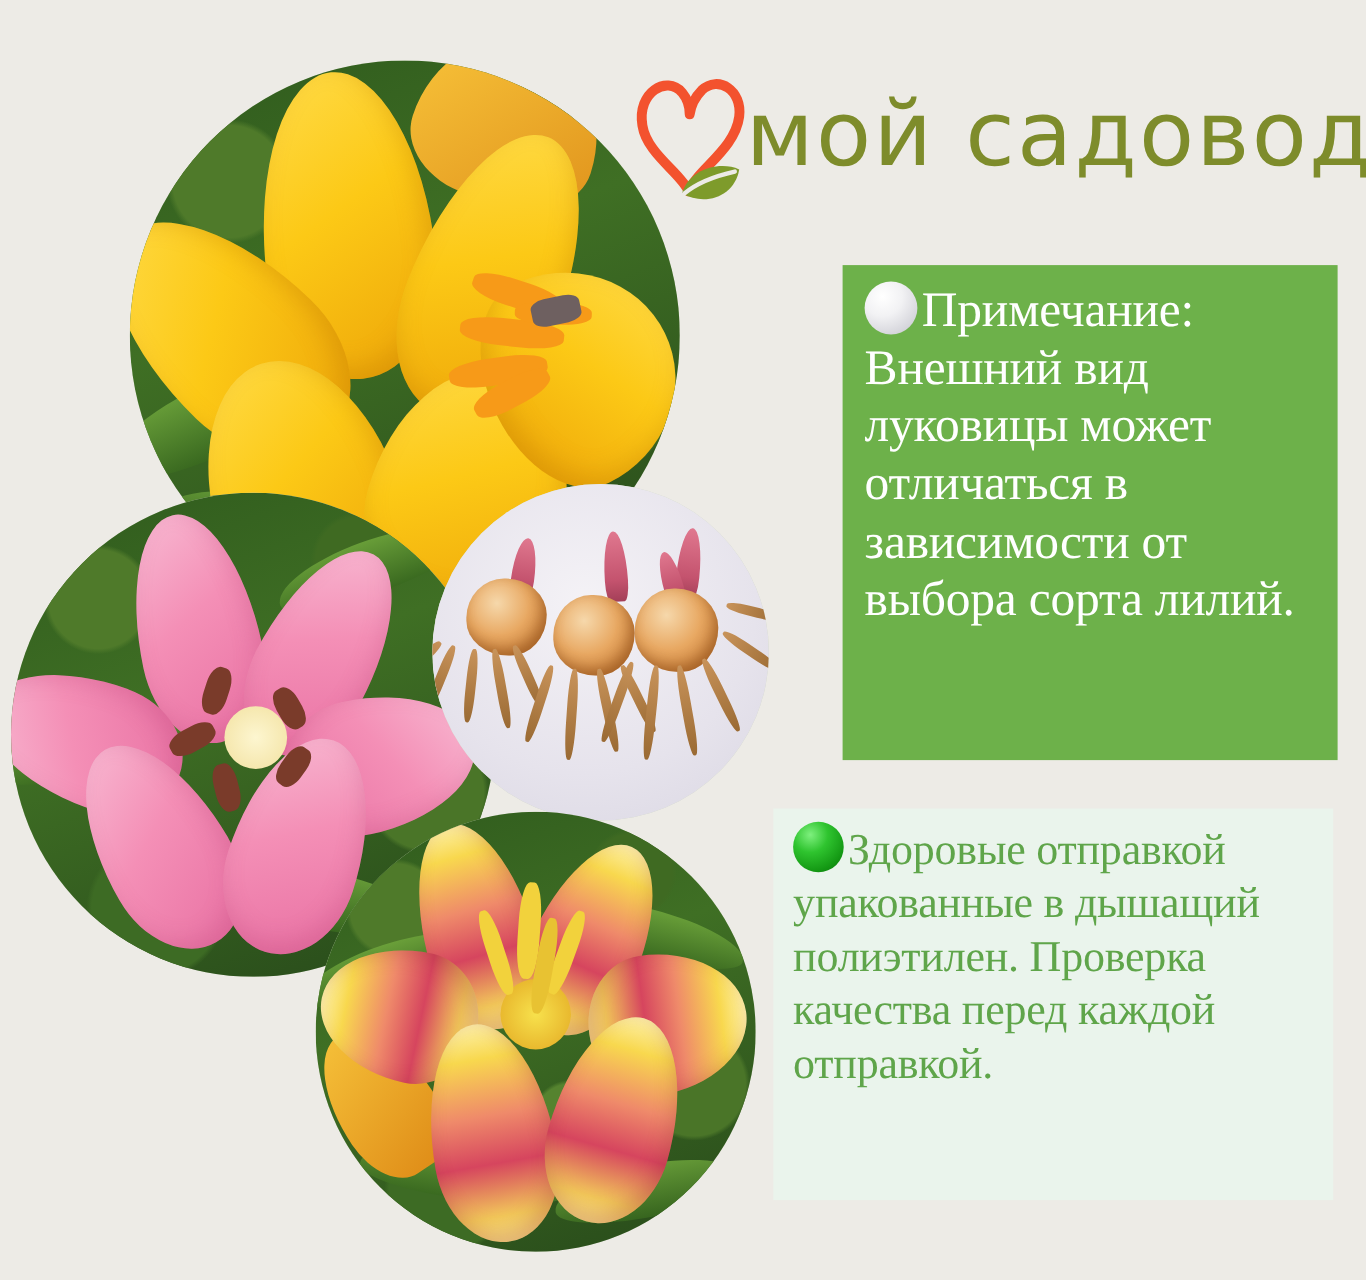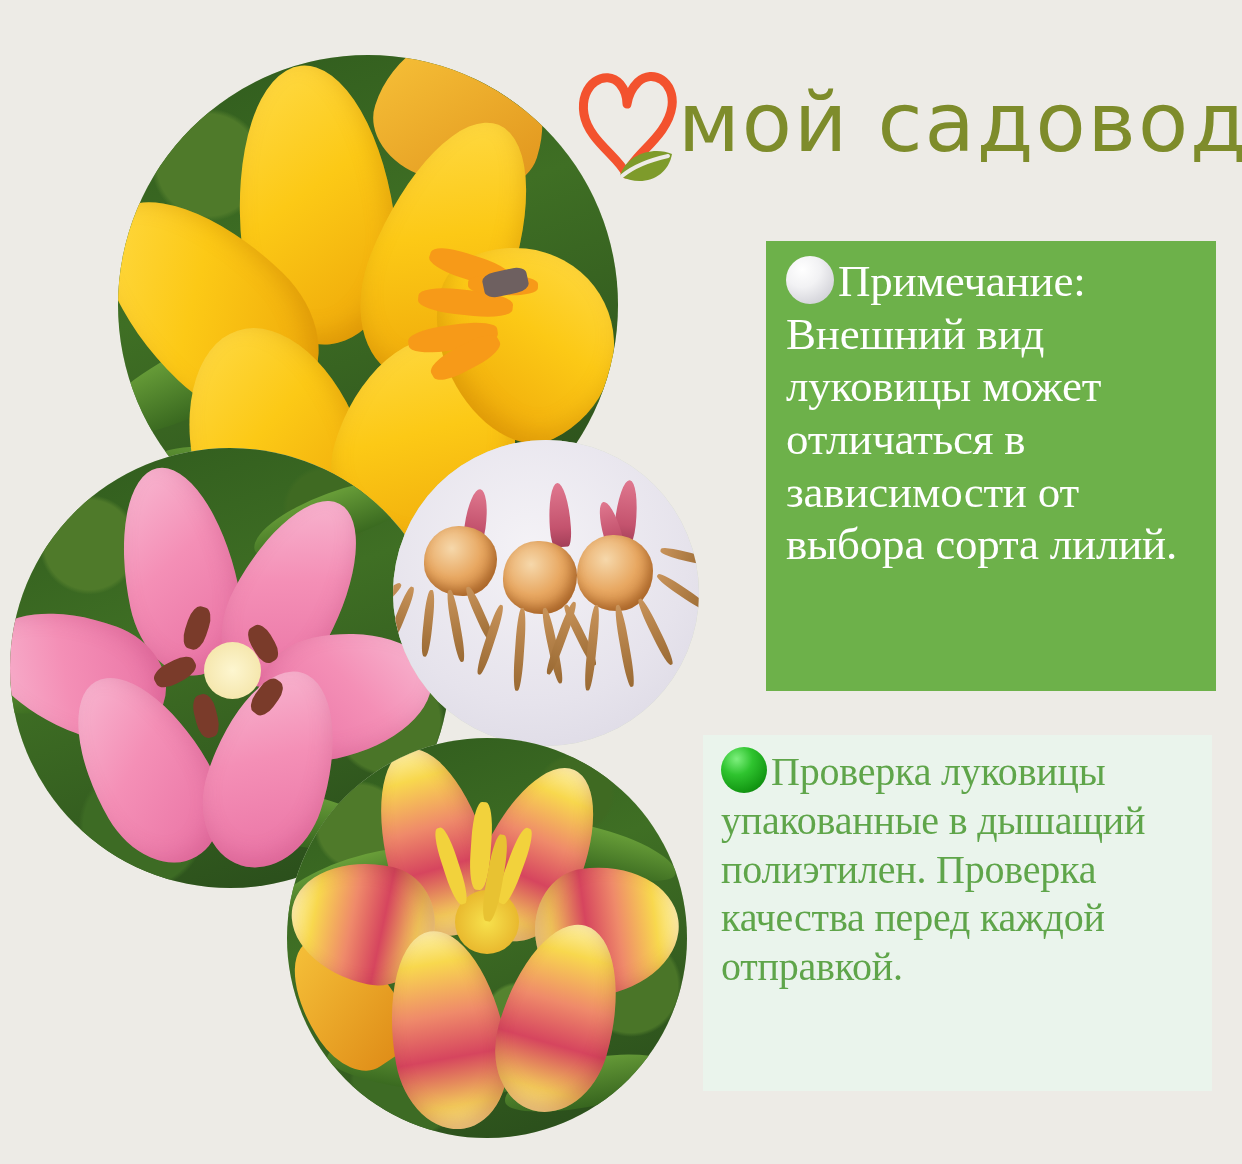--- a/index.html
+++ b/index.html
@@ -307,17 +307,17 @@
 
   <div class="panel" id="panel-note">
     <div class="panel-text">
       <span class="bullet bullet-white"></span><span>Примечание:</span>
       <span>Внешний вид луковицы может отличаться в зависимости от выбора сорта лилий.</span>
     </div>
   </div>
 
   <div class="panel" id="panel-healthy">
     <div class="panel-text">
-      <span class="bullet bullet-green"></span><span>Проверка луковицы упакованные в дышащий полиэтилен. Проверка качества перед каждой отправкой.</span>
+      <span class="bullet bullet-green"></span><span>Здоровые отправкой упакованные в дышащий полиэтилен. Проверка качества перед каждой отправкой.</span>
     </div>
   </div>
 
 </div>
 
 </body></html>

